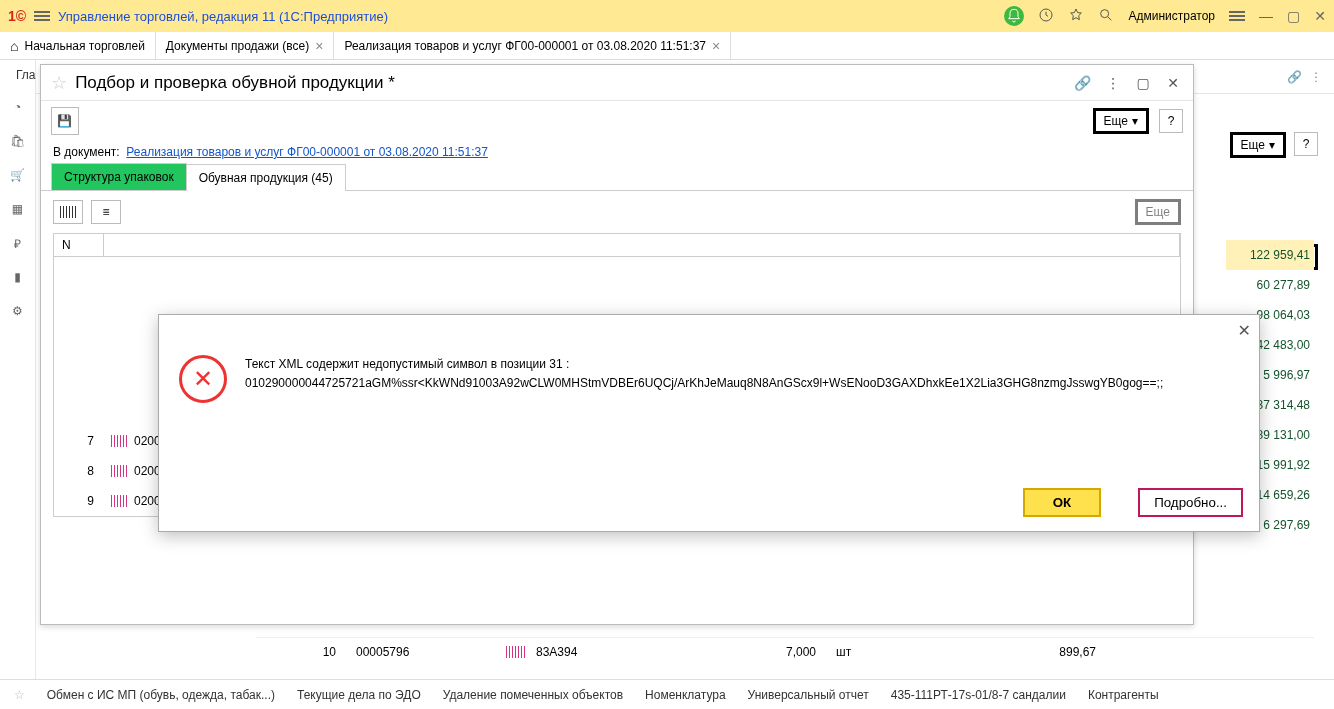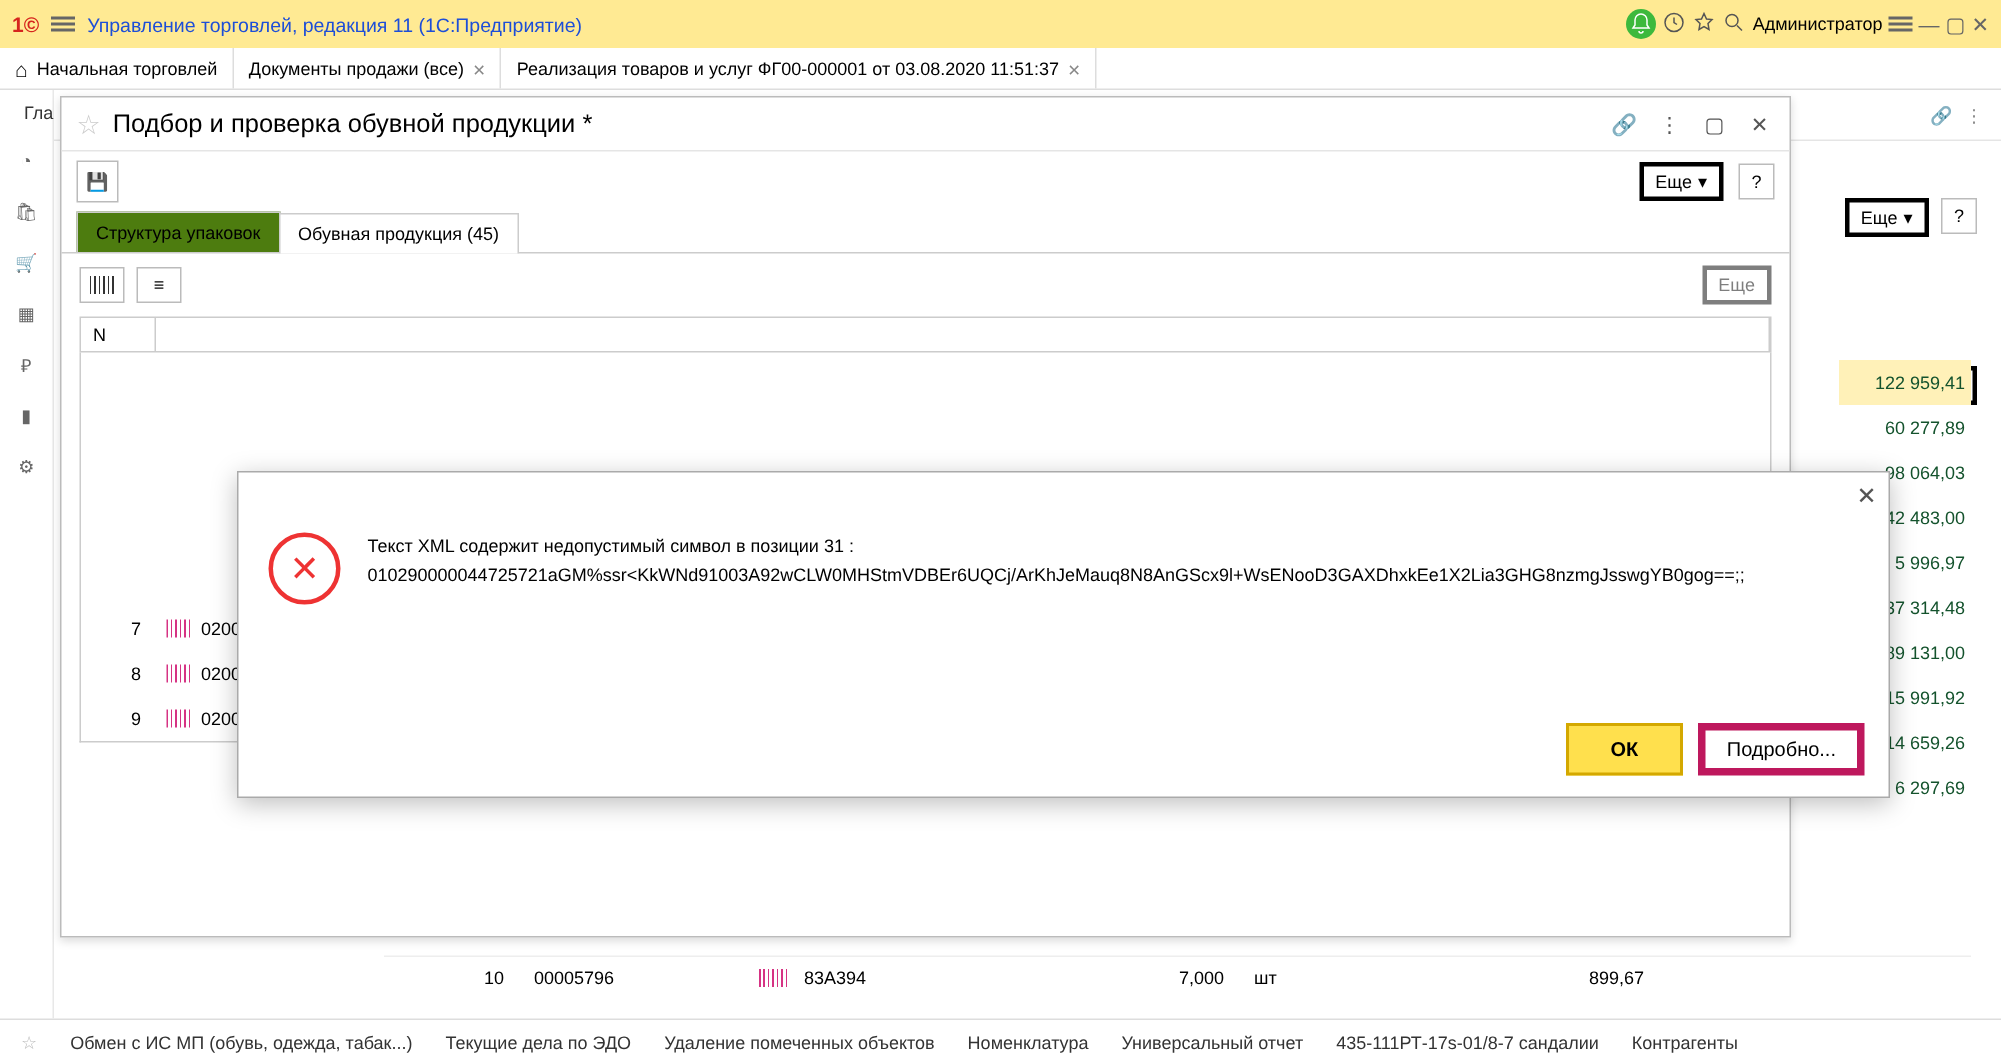--- a/index.html
+++ b/index.html
@@ -2,21 +2,21 @@
 <html><head>
 <meta charset="utf-8">
 <style>
 * { box-sizing: border-box; margin: 0; padding: 0; font-family: Arial, sans-serif; }
 body { width: 1334px; height: 709px; background: #fff; font-size: 12px; overflow: hidden; position: relative; }
 
 
 .titlebar { height: 32px; background: #ffea93; display: flex; align-items: center; padding: 0 8px; gap: 8px; }
 .logo-1c { color: #d6251e; font-weight: bold; font-size: 14px; }
 .titlebar-title { flex: 1; font-size: 13px; color: #1d4ed8; }
-.titlebar-icons { display: flex; gap: 4px; align-items: center; }
+.titlebar-icons { display: flex; gap: 14px; align-items: center; }
 .bell-badge { width: 20px; height: 20px; background: #3db93d; border-radius: 50%; display: flex; align-items: center; justify-content: center; }
 .tb-icon { color: #666; font-size: 14px; cursor: pointer; }
 .tb-icon-stroke { width: 16px; height: 16px; stroke: #555; fill: none; stroke-width: 1.5; }
 
 
 .tabrow { height: 28px; background: #fff; display: flex; align-items: stretch; border-bottom: 1px solid #ddd; }
 .tab { padding: 0 10px; display: flex; align-items: center; gap: 6px; border-right: 1px solid #ddd; font-size: 12px; cursor: pointer; }
 .tab-close { color: #888; font-size: 14px; }
 .home-icn { font-size: 14px; }
 
@@ -53,21 +53,21 @@
 
 .inner-toolbar { height:40px; display:flex; align-items:center; padding:0 10px; gap:10px; }
 .btn-yellow { background:#ffe04d; border:1px solid #caa800; padding:6px 12px; font-weight:bold; cursor:pointer; font-size:12px; }
 .btn-icon { width:28px; height:28px; border:1px solid #bbb; background:#fff; display:flex; align-items:center; justify-content:center; cursor:pointer; }
 .flexsp { flex:1; }
 
 .doclink-row { padding:4px 12px; font-size:12px; }
 .doclink-row a { color:#1155cc; text-decoration:underline; }
 
 .subtabs { display:flex; padding:0 10px; border-bottom:1px solid #ccc; }
-.subtab { padding:6px 12px; border:1px solid #ccc; border-bottom:none; background:#4d7c0f; cursor:pointer; font-size:12px; margin-right:-1px; }
+.subtab { padding:6px 12px; border:1px solid #ccc; border-bottom:none; background:#22c55e; cursor:pointer; font-size:12px; margin-right:-1px; }
 .subtab.active { background:#fff; position:relative; top:1px; }
 
 .mini-tb { display:flex; gap:8px; padding:8px 12px; align-items:center; }
 .mini-btn { width:30px; height:24px; border:1px solid #bbb; background:#fff; cursor:pointer; display:flex; align-items:center; justify-content:center; }
 
 .grid-head { display:flex; border:1px solid #ccc; margin:0 12px; }
 .grid-head .col { padding:4px 8px; font-size:12px; border-right:1px solid #ccc; }
 .col-n { width:50px; }
 .grid-body { margin:0 12px; border:1px solid #ccc; border-top:none; }
 .grid-row { display:flex; height:30px; align-items:center; }
@@ -83,21 +83,21 @@
 .bg-row span { padding:0 10px; }
 
 
 .err-modal { position:absolute; left:122px; top:254px; width:1102px; height:218px; background:#fff; border:1px solid #aaa; box-shadow:0 4px 16px rgba(0,0,0,.25); z-index:50; }
 .err-close { position:absolute; right:8px; top:6px; font-size:16px; color:#555; cursor:pointer; }
 .err-body { display:flex; padding:40px 20px 10px 20px; gap:18px; }
 .err-icon { width:48px; height:48px; border:3px solid #e33; border-radius:50%; display:flex; align-items:center; justify-content:center; color:#e33; font-size:24px; flex-shrink:0; }
 .err-text { font-size:12px; line-height:1.6; word-break:break-all; }
 .err-btns { position:absolute; right:16px; bottom:14px; display:flex; gap:10px; }
 .err-ok { background:#ffe04d; border:2px solid #d4a800; padding:5px 28px; font-weight:bold; cursor:pointer; }
-.err-more { background:#fff; border:5px solid #be185d; padding:5px 14px; cursor:pointer; }
+.err-more { background:#fff; border:2px solid #be185d; padding:5px 14px; cursor:pointer;margin-left:27px; }
 
 
 .footer { position:absolute; left:0; right:0; bottom:0; height:30px; border-top:1px solid #ddd; display:flex; align-items:center; padding:0 14px; gap:22px; font-size:12px; color:#333; background:#fff; }
 .footer .star { color:#bbb; }
 .footer span { cursor:pointer; }
 
 .hamburger { display:inline-block; width:16px; }
 .hamburger div { height:2px; background:#666; margin:2px 0; }
 </style>
 </head>
@@ -245,20 +245,24 @@
       </div>
       <div class="inner-toolbar">
         <div class="btn-icon">💾</div>
         <div class="flexsp"></div>
         <div class="eshche-btn">
             <span>Еще</span> 
             <span>▾</span>
           </div>
         <div class="q-btn">?</div>
       </div>
+      <div class="doclink-row">
+        <span>В документ:</span>&nbsp;
+        <a href="#">Реализация товаров и услуг ФГ00-000001 от 03.08.2020 11:51:37</a>
+      </div>
       <div class="subtabs">
         <div class="subtab">Структура упаковок</div>
         <div class="subtab active">Обувная продукция (45)</div>
       </div>
       <div class="mini-tb">
         <div class="mini-btn">
             <span class="barcode-glyph" style="background:repeating-linear-gradient(90deg,#333 0 1px,transparent 1px 3px)"></span>
           </div>
         <div class="mini-btn">≡</div>
         <div class="flexsp"></div>

